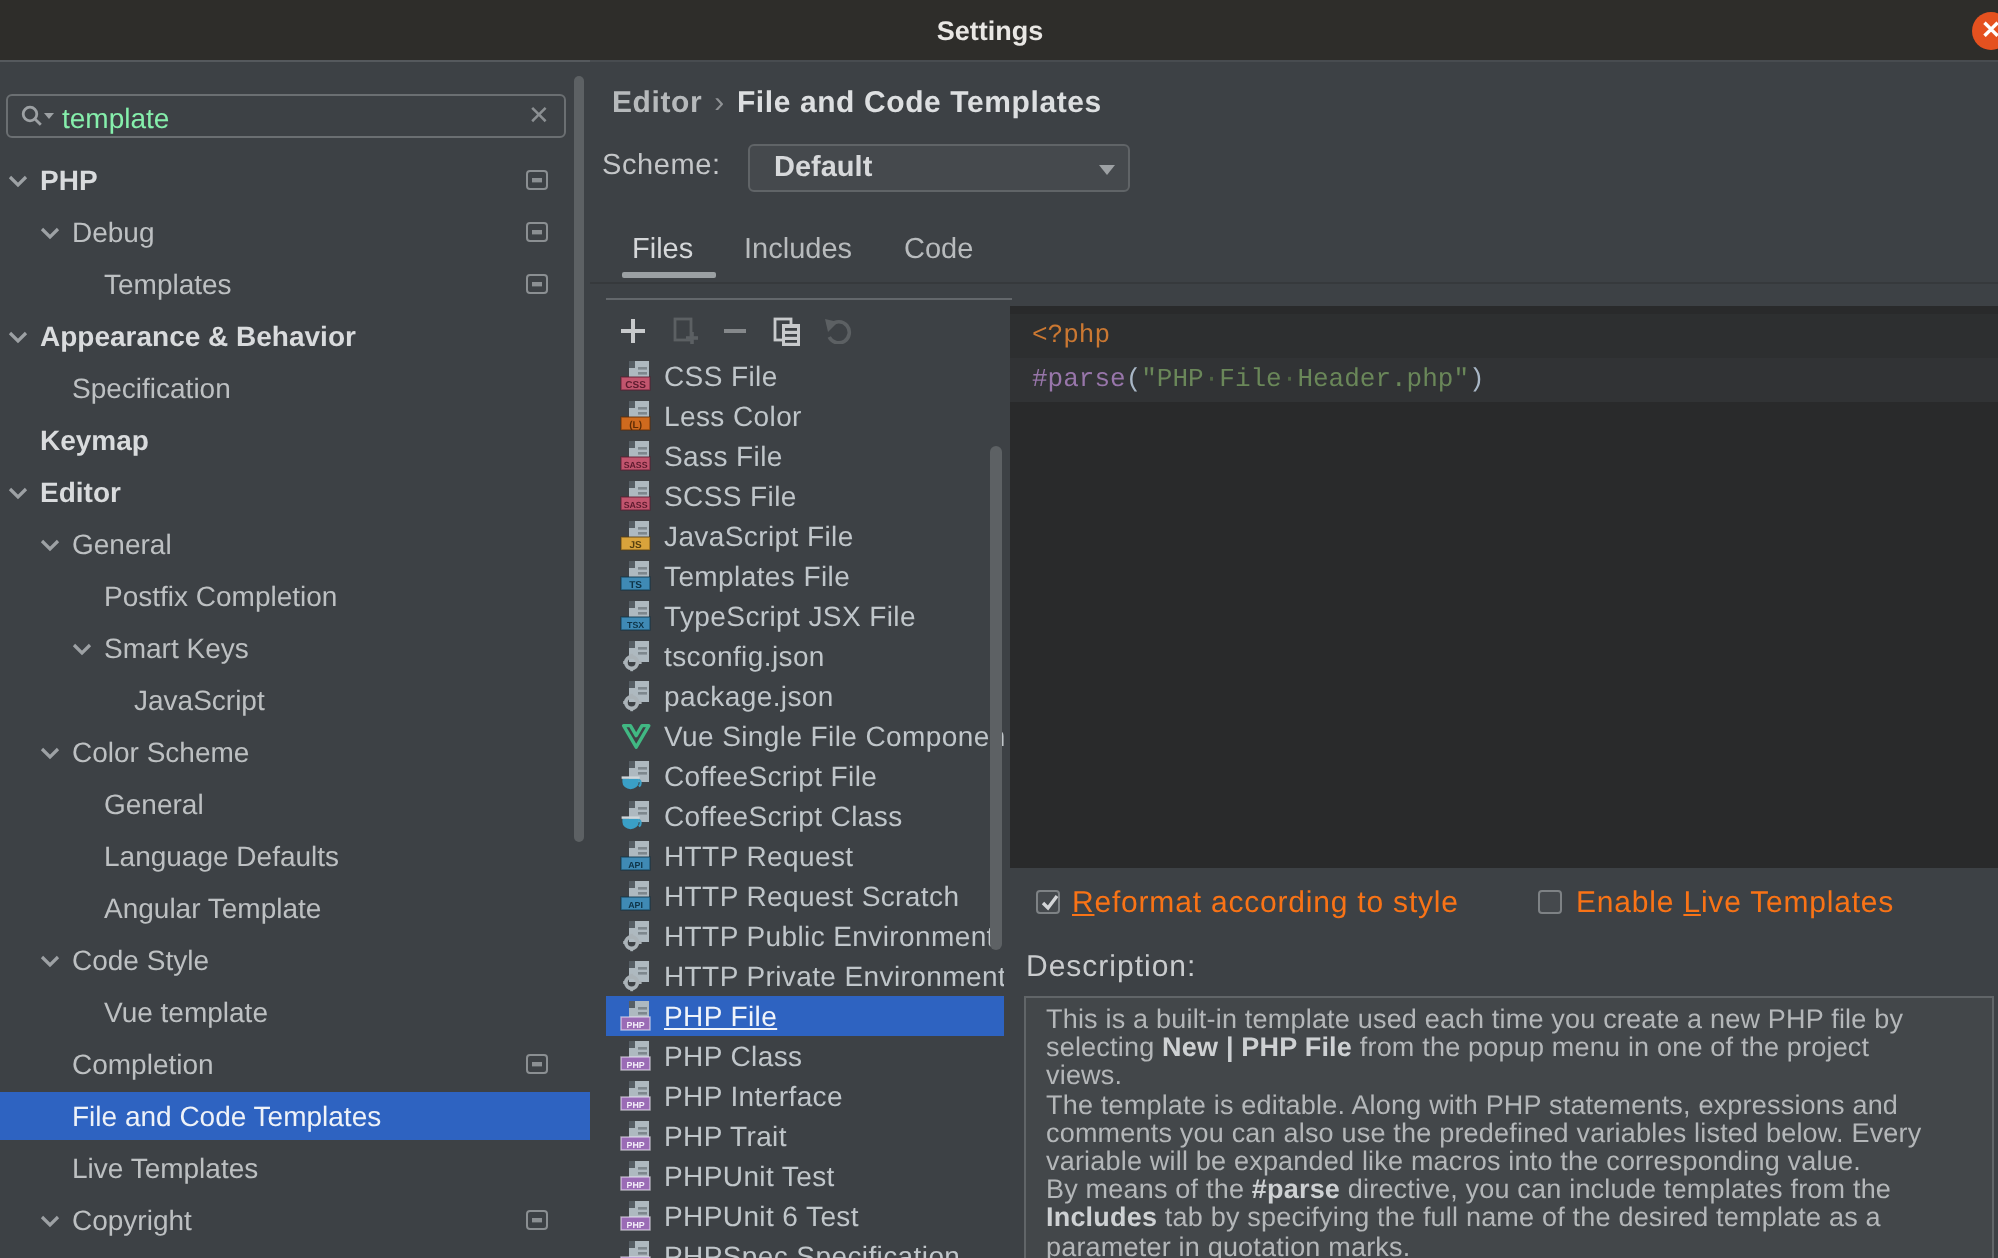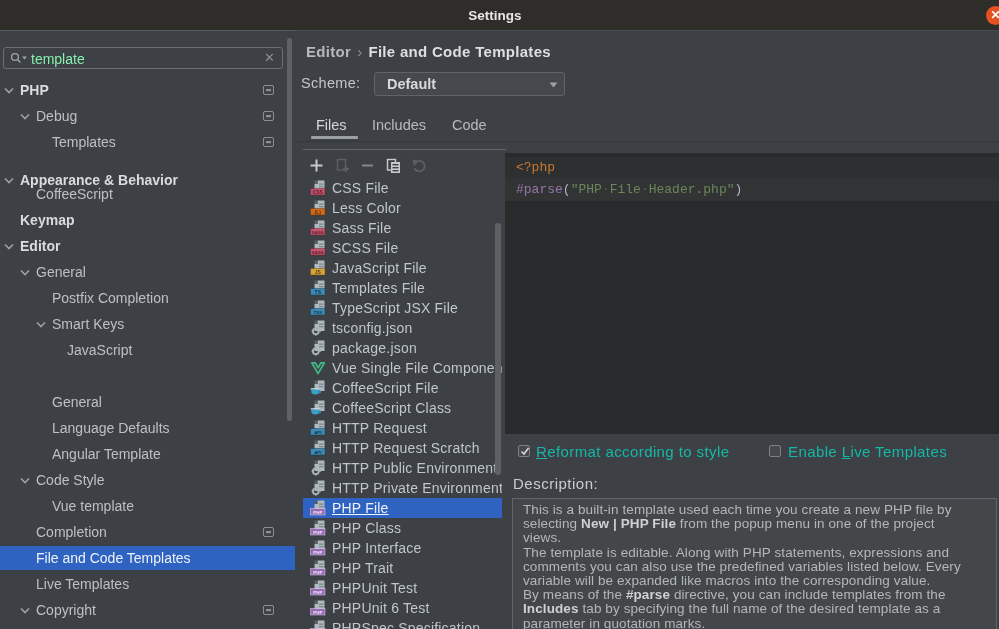--- a/index.html
+++ b/index.html
@@ -29,21 +29,21 @@
 .list {left:8px;top:147px;width:199px;height:452px;overflow:hidden;}
 .lrow {left:0;width:199px;height:20px;}
 .lrow .lt {position:absolute;left:29px;top:0;height:20px;line-height:20px;font-size:14px;letter-spacing:0.2px;color:#c0c6ca;white-space:nowrap;}
 .lsel {background:#2e63c1;}
 .lsel .lt {color:#f0f4fa;text-decoration:underline;}
 .editor {left:210px;top:122px;width:494px;height:281px;background:#292a2b;
   font-family:"Liberation Mono",monospace;font-size:13px;}
 .eline1 {left:0;top:4px;width:494px;height:22px;background:#2d2f30;line-height:22px;padding-left:11px;}
 .eline2 {left:0;top:26px;width:494px;height:22px;background:#313335;line-height:22px;padding-left:11px;}
 .cb {width:12px;height:12px;background:#45494d;border:1px solid #7e8285;border-radius:2px;}
-.cblbl {font-size:15px;color:#14b8a6;letter-spacing:0.4px;}
+.cblbl {font-size:15px;color:#f97316;letter-spacing:0.4px;}
 .desclbl {left:218px;top:444px;font-size:15px;color:#caccce;letter-spacing:0.5px;}
 .descbox {left:217px;top:467px;width:485px;height:162px;background:#43474a;border:1px solid #616568;
   font-size:13.5px;line-height:14.2px;color:#b4b7b9;padding:4px 0 0 10px;letter-spacing:0.1px;}
 .descbox b {color:#ced1d3;}
 .scroll {background:#5d6164;border-radius:3px;}
 </style></head><body>
 <div class="abs titlebar"></div>
 <div class="abs title">Settings</div>
 <div class="abs close">✕</div>
 
@@ -77,28 +77,28 @@
         <rect x="3" y="4" width="5" height="2.2" fill="#8b8f92"></rect>
       </svg>
     </div>
 <div class="abs trow" style="top:98px">
       <span class="abs" style="left:52px">Templates</span>
       <svg class="abs" style="left:263px;top:8px" width="11" height="10" viewBox="0 0 11 10">
         <rect x="0.5" y="0.5" width="10" height="9" rx="1.5" fill="none" stroke="#8b8f92" stroke-width="1"></rect>
         <rect x="3" y="4" width="5" height="2.2" fill="#8b8f92"></rect>
       </svg>
     </div>
-<div class="abs trow" style="top:136px">
+<div class="abs trow" style="top:124px">
       <svg class="abs" style="left:4px;top:10px" width="10" height="7" viewBox="0 0 10 7">
         <polyline points="1,1.5 5,5.5 9,1.5" fill="none" stroke="#9da1a4" stroke-width="1.6"></polyline>
       </svg>
       <b class="abs" style="left:20px">Appearance &amp; Behavior</b>
     </div>
 <div class="abs trow" style="top:150px">
-      <span class="abs" style="left:36px">CoffeeScript</span>
+      <span class="abs" style="left:36px">Specification</span>
     </div>
 <div class="abs trow" style="top:176px">
       <b class="abs" style="left:20px">Keymap</b>
     </div>
 <div class="abs trow" style="top:202px">
       <svg class="abs" style="left:4px;top:10px" width="10" height="7" viewBox="0 0 10 7">
         <polyline points="1,1.5 5,5.5 9,1.5" fill="none" stroke="#9da1a4" stroke-width="1.6"></polyline>
       </svg>
       <b class="abs" style="left:20px">Editor</b>
     </div>
@@ -112,20 +112,26 @@
       <span class="abs" style="left:52px">Postfix Completion</span>
     </div>
 <div class="abs trow" style="top:280px">
       <svg class="abs" style="left:36px;top:10px" width="10" height="7" viewBox="0 0 10 7">
         <polyline points="1,1.5 5,5.5 9,1.5" fill="none" stroke="#9da1a4" stroke-width="1.6"></polyline>
       </svg>
       <span class="abs" style="left:52px">Smart Keys</span>
     </div>
 <div class="abs trow" style="top:306px">
       <span class="abs" style="left:67px">JavaScript</span>
+    </div>
+<div class="abs trow" style="top:332px">
+      <svg class="abs" style="left:20px;top:10px" width="10" height="7" viewBox="0 0 10 7">
+        <polyline points="1,1.5 5,5.5 9,1.5" fill="none" stroke="#9da1a4" stroke-width="1.6"></polyline>
+      </svg>
+      <span class="abs" style="left:36px">Color Scheme</span>
     </div>
 <div class="abs trow" style="top:358px">
       <span class="abs" style="left:52px">General</span>
     </div>
 <div class="abs trow" style="top:384px">
       <span class="abs" style="left:52px">Language Defaults</span>
     </div>
 <div class="abs trow" style="top:410px">
       <span class="abs" style="left:52px">Angular Template</span>
     </div>

